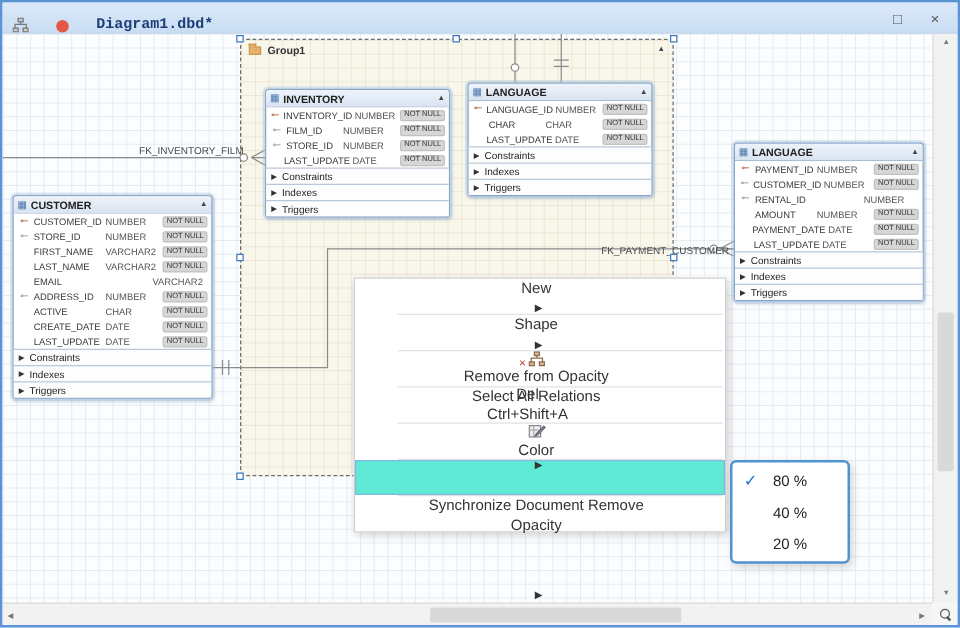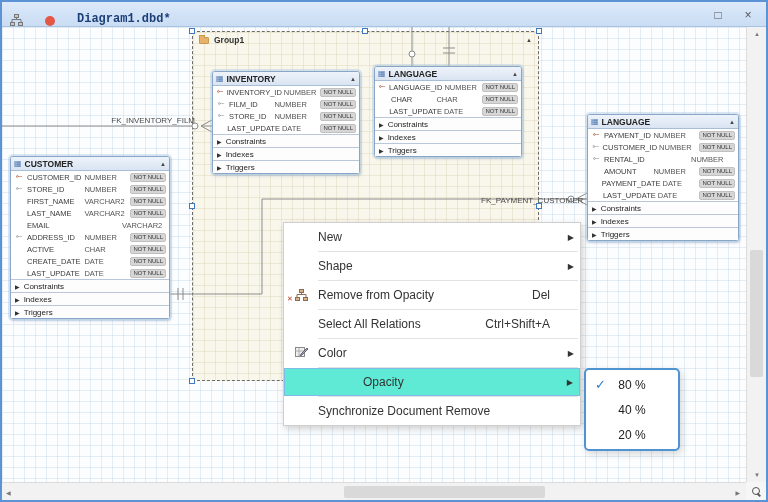--- a/index.html
+++ b/index.html
@@ -67,21 +67,21 @@
   .badge { font-size:6px; background:#d6d6d6; color:#333; border:1px solid #c0c0c0;
     border-radius:2px; padding:0 2px; line-height:7px; white-space:nowrap; }
   .sect { display:flex; align-items:center; height:13px; border-top:1px solid #b9c7d8;
     padding:0 4px; gap:4px; font-size:8px; color:#222; background:#fdfdfe; }
   .sect-arrow { font-size:6px; color:#333; }
 
   
   #ctx { position:absolute; left:281px; top:220px; width:298px; background:#fff;
     border:1px solid #cfcfcf; box-shadow:2px 3px 7px rgba(0,0,0,.18);
     font-size:12px; color:#333; z-index:10; }
-  .mi { display:flex; align-items:center; height:28px; padding-right:6px; }
+  .mi { display:flex; align-items:center; height:28px; padding-right:6px;flex-direction:column; }
   .mi-icon { width:34px; display:flex; justify-content:center; align-items:center; flex-shrink:0; position:relative; }
   .mi-label { flex:1; white-space:nowrap; }
   .mi-short { margin-right:14px; }
   .mi-arrow { width:10px; font-size:8px; color:#333; text-align:right; }
   .mi-sep { height:1px; background:#e2e2e2; margin-left:34px; margin-right:2px; }
   .mi.hl { background:#5eead4; border:1px solid #7fbbe6;gap:44px; }
   .rm-x { position:absolute; left:3px; bottom:-1px; color:#c0392b; font-size:7px; font-weight:bold; }
 
   
   #sub { position:absolute; left:582px; top:366px; width:96px; background:#fff;

